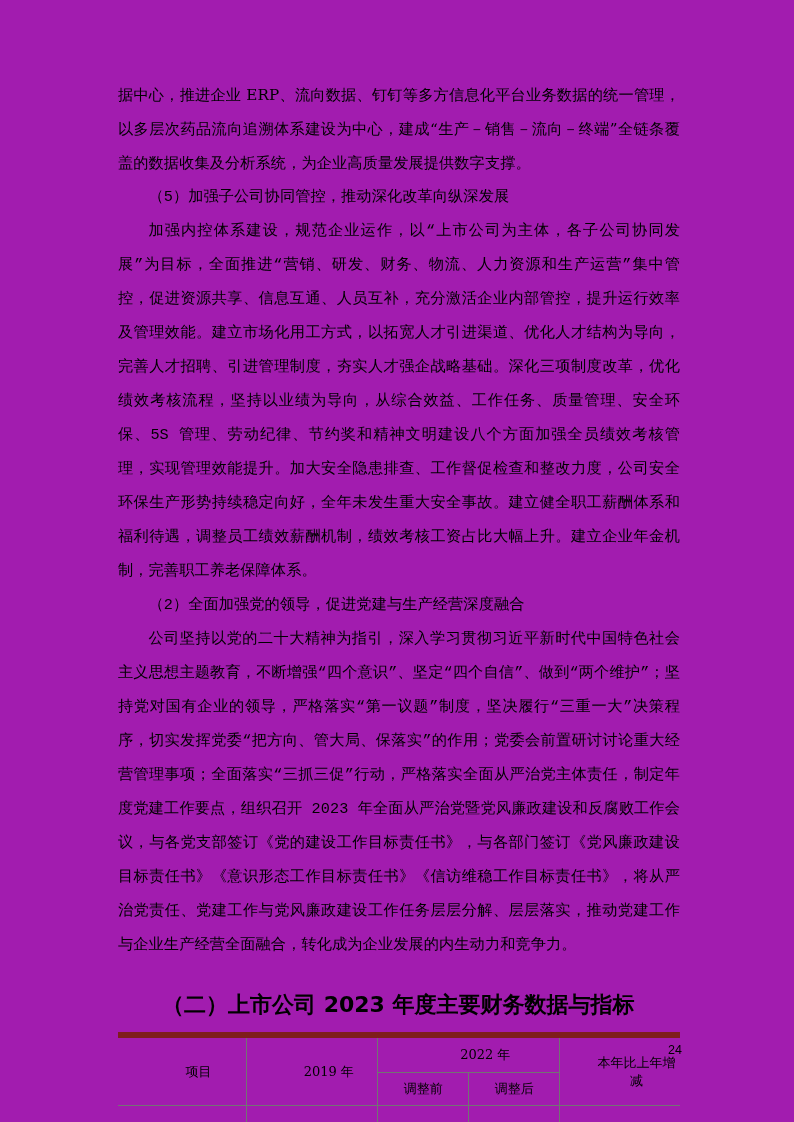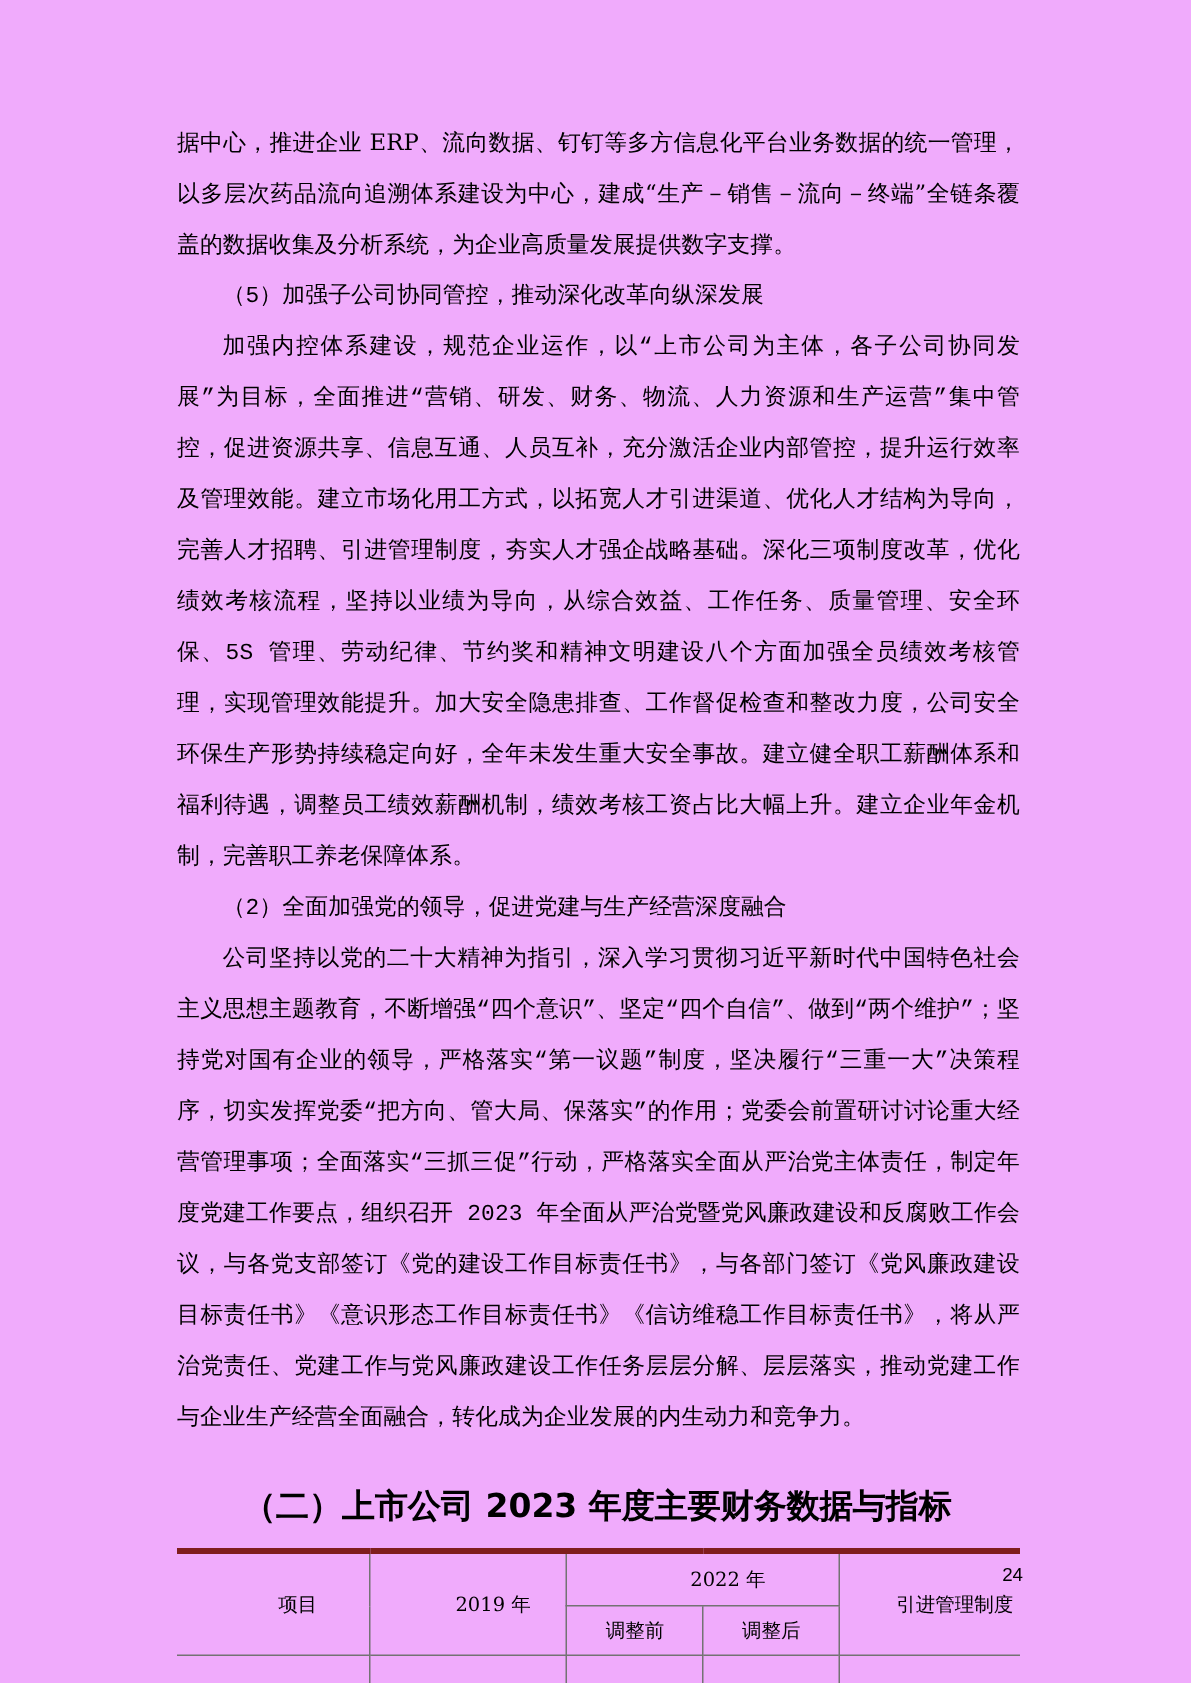--- a/index.html
+++ b/index.html
@@ -3,21 +3,21 @@
 <meta charset="utf-8">
 <style>
   html, body {
     margin: 0;
     padding: 0;
     background: #9a9a9a;
   }
   .page {
     width: 794px;
     height: 1122px;
-    background: #f0abfc;
+    background: #a21caf;
     margin: 0 auto;
     position: relative;
     box-sizing: border-box;
     font-family: "DejaVu Serif", "Liberation Serif", serif;
     color: #000000;
     overflow: hidden;
   }
   .content {
     position: absolute;
     left: 118px;
@@ -53,21 +53,21 @@
     font-family: "DejaVu Serif", "Liberation Serif", serif;
   }
   table.fin td, table.fin th {
     border: 1px solid #737373;
     text-align: center;
     vertical-align: middle;
     font-weight: normal;
     padding: 5px 2px;
   }
   table.fin .outer-top {
-    border-top: 4px solid #7f1d1d;
+    border-top: 6px solid #7f1d1d;
     padding-left: 35px;
   }
   table.fin .outer-left {
     border-left: none;
   }
   table.fin .outer-right {
     border-right: none;
   }
   .row-h1 td { height: 24px; }
   .row-h2 td { height: 22px; }
@@ -97,21 +97,21 @@
     <p class="indent">公司坚持以党的二十大精神为指引，深入学习贯彻习近平新时代中国特色社会主义思想主题教育，不断增强“四个意识”、坚定“四个自信”、做到“两个维护”；坚持党对国有企业的领导，严格落实“第一议题”制度，坚决履行“三重一大”决策程序，切实发挥党委“把方向、管大局、保落实”的作用；党委会前置研讨讨论重大经营管理事项；全面落实“三抓三促”行动，严格落实全面从严治党主体责任，制定年度党建工作要点，组织召开 2023 年全面从严治党暨党风廉政建设和反腐败工作会议，与各党支部签订《党的建设工作目标责任书》，与各部门签订《党风廉政建设目标责任书》《意识形态工作目标责任书》《信访维稳工作目标责任书》，将从严治党责任、党建工作与党风廉政建设工作任务层层分解、层层落实，推动党建工作与企业生产经营全面融合，转化成为企业发展的内生动力和竞争力。</p>
 
     <div class="section-title">（二）上市公司 2023 年度主要财务数据与指标</div>
 
     <table class="fin">
       <tbody>
         <tr class="row-h1">
           <td class="outer-top outer-left" rowspan="2" style="width:128px">项目</td>
           <td class="outer-top" rowspan="2" style="width:122px">2019 年</td>
           <td class="outer-top" colspan="2" style="width:196px">2022 年</td>
-          <td class="outer-top outer-right" rowspan="2" style="width:116px">引进管理制度</td>
+          <td class="outer-top outer-right" rowspan="2" style="width:116px">本年比上年增减</td>
         </tr>
         <tr class="row-h2">
           <td style="width:98px">调整前</td>
           <td style="width:98px">调整后</td>
         </tr>
         <tr class="row-blank">
           <td class="outer-left"></td>
           <td></td>
           <td></td>
           <td></td>

